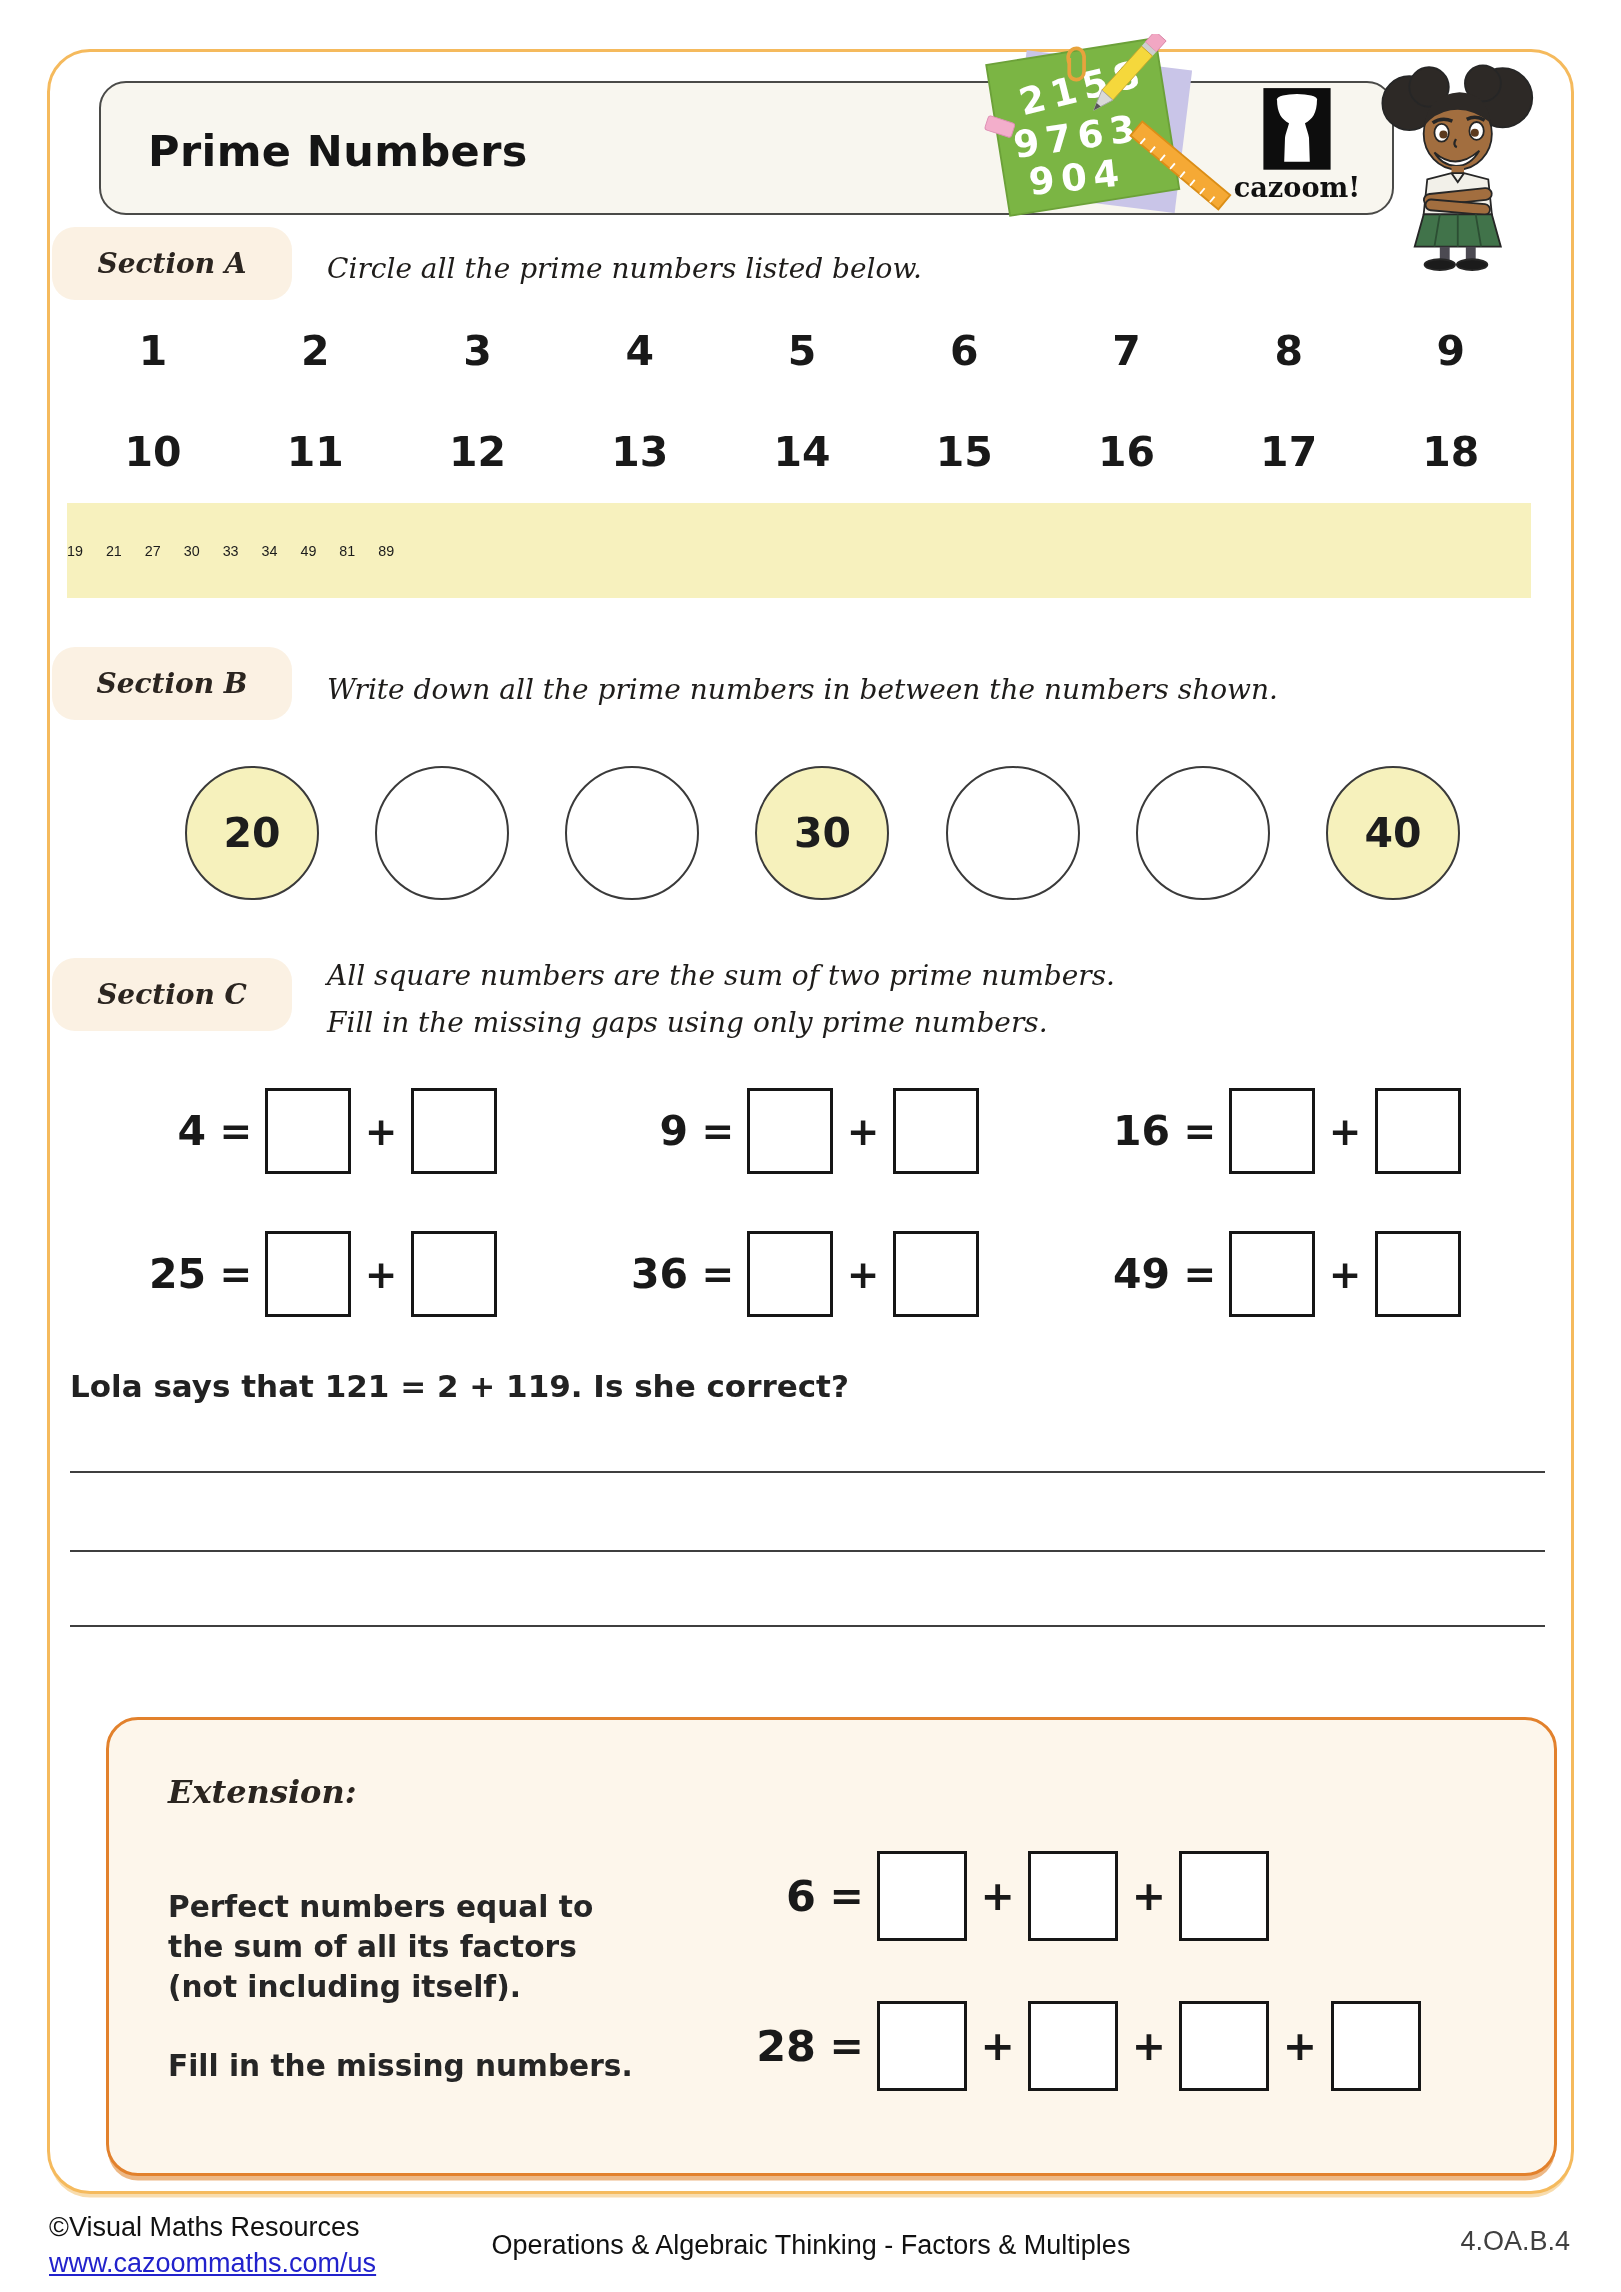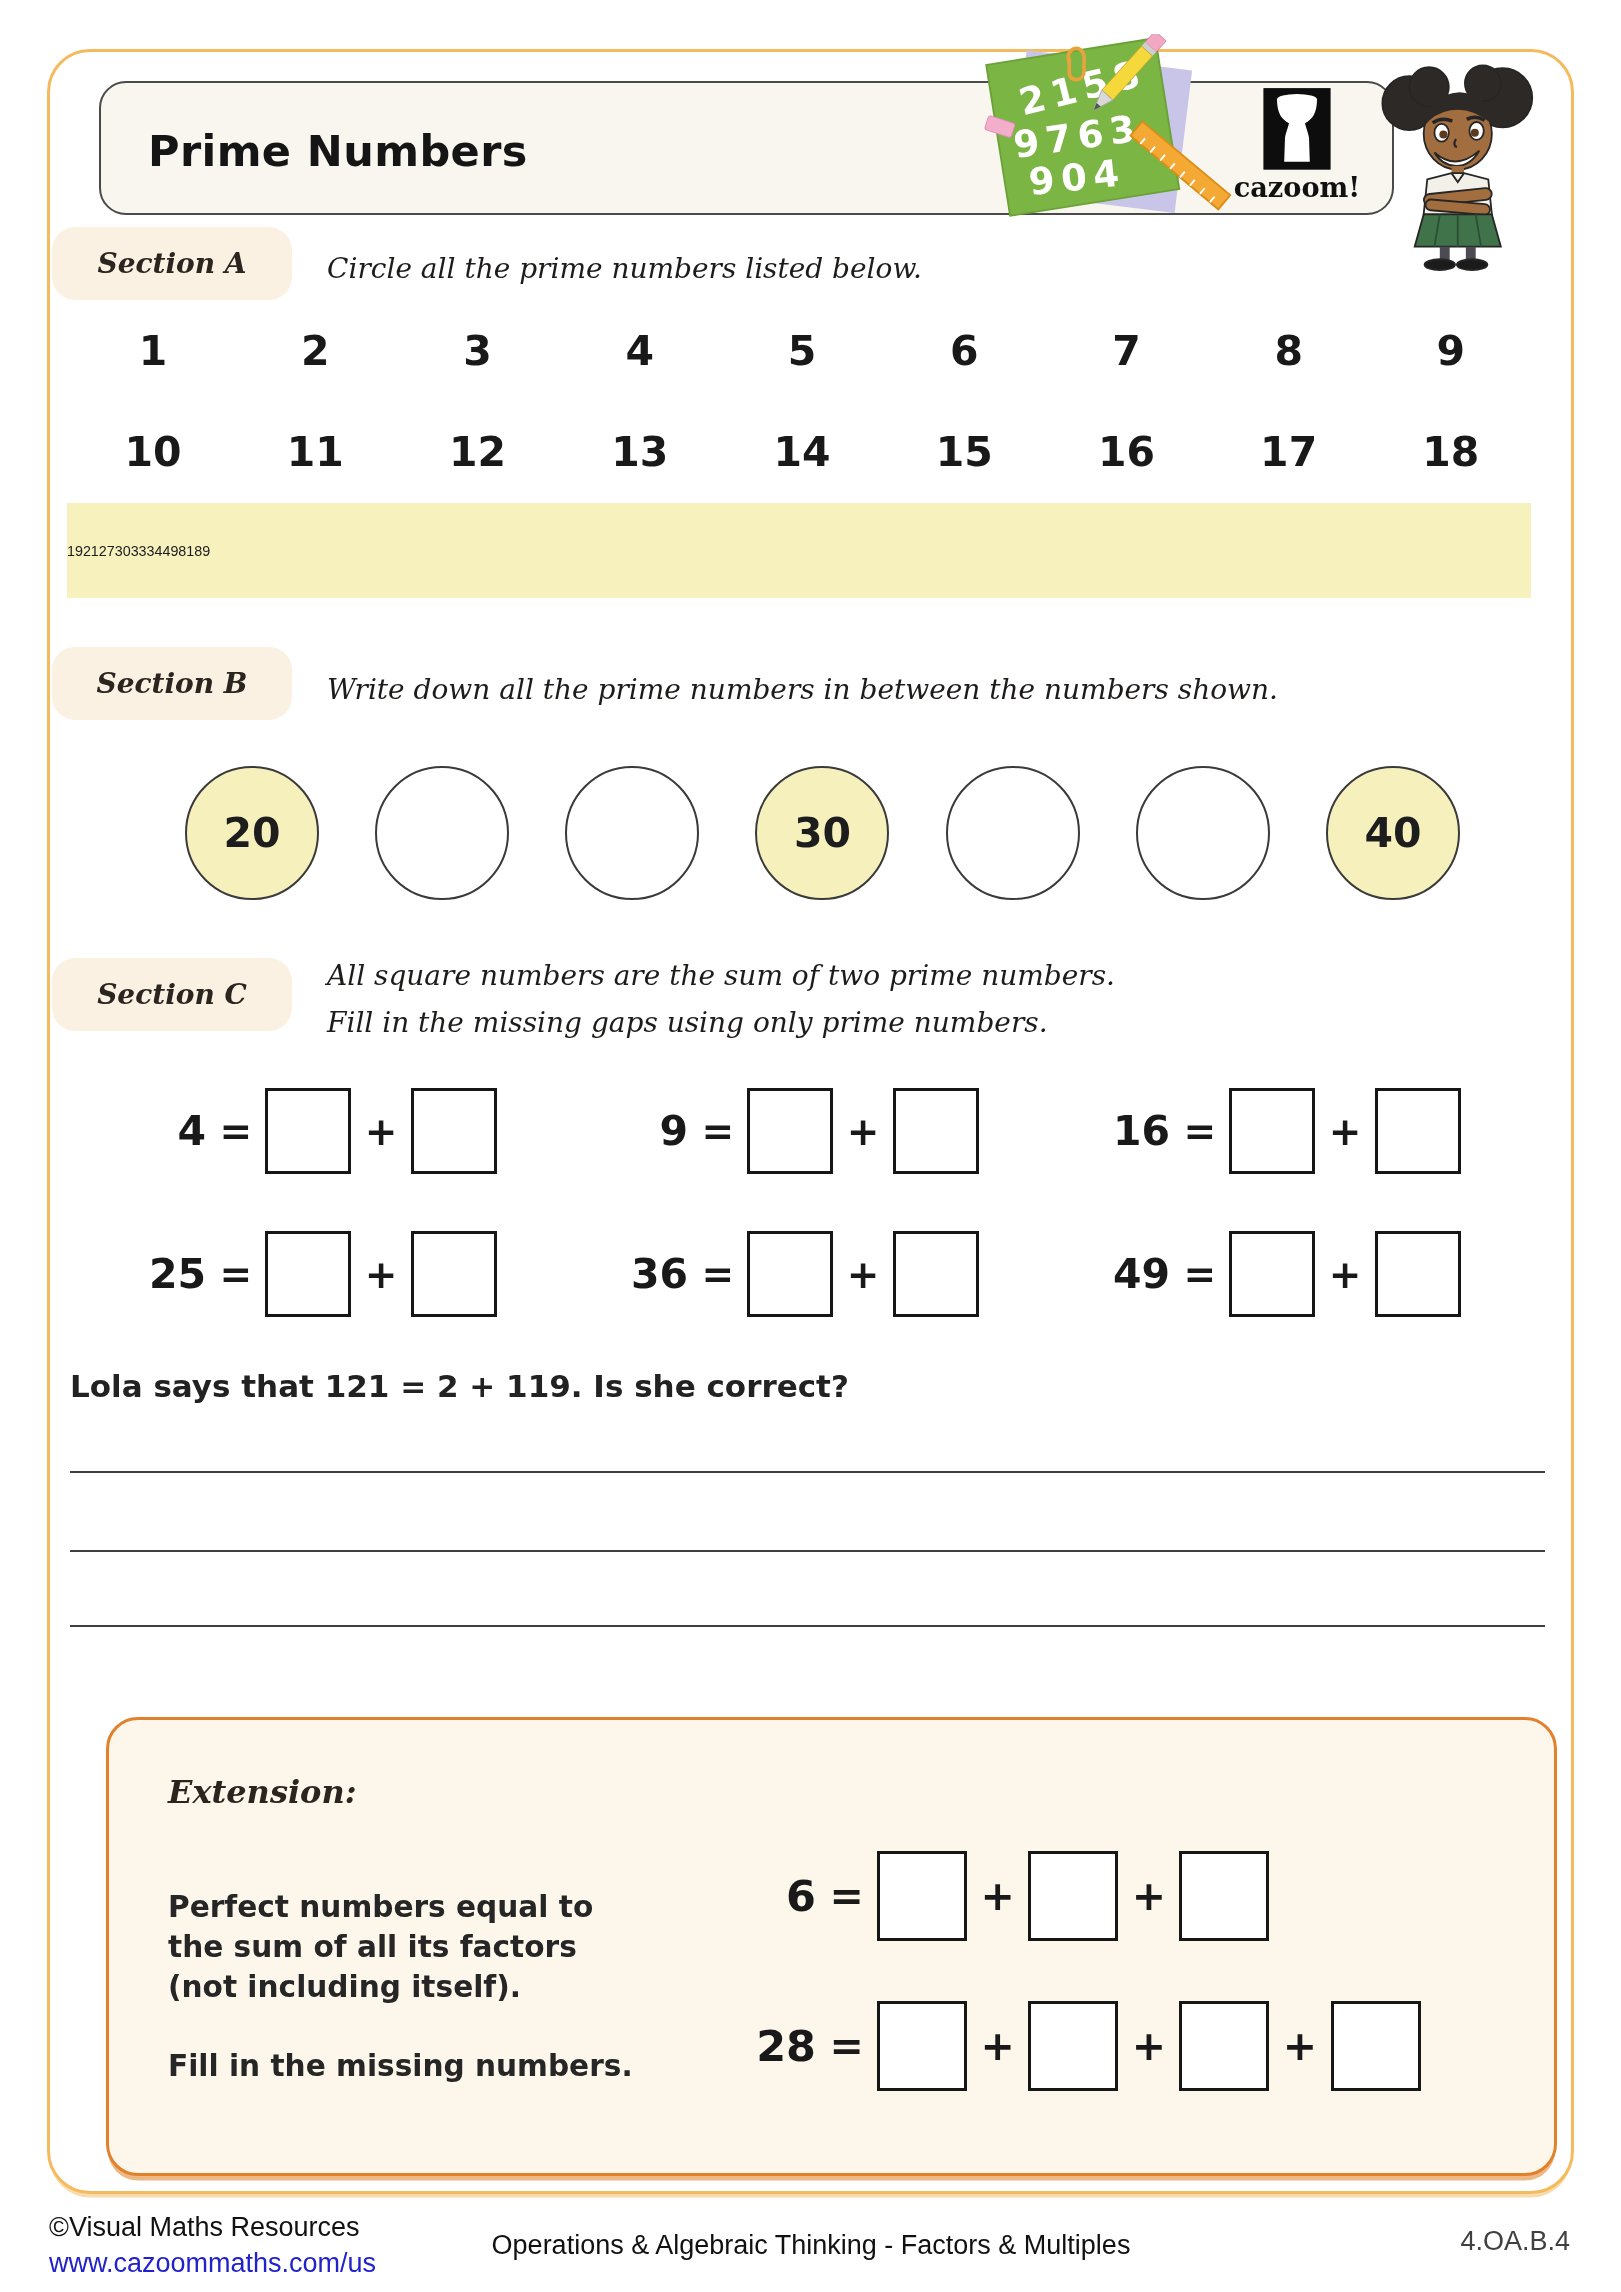--- a/index.html
+++ b/index.html
@@ -27,21 +27,21 @@
     border-radius:23px;display:flex;align-items:center;justify-content:center;}
   .pill span{font:700 italic 28px/1 "DejaVu Serif",serif;color:#2b2520;}
   .instr{font:italic 28px/1.45 "DejaVu Serif",serif;color:#1e1c1a;}
 
   
   .numbers-row{left:72px;width:1460px;display:flex;}
   .numbers-row .cell{flex:1;text-align:center;
     font:700 41px/1 "DejaVu Sans","Liberation Sans",sans-serif;color:#191919;}
   .highlight-strip{left:67px;top:503px;width:1464px;height:95px;
     background:var(--highlight-yellow,#F7F1BE);display:flex;align-items:center;}
-  .highlight-strip .inner{width:100%;display:flex;}
+  .highlight-strip .inner{width:100%;display:flex;gap:23px;}
 
   
   .circles-row{left:185px;top:766px;width:1275px;display:flex;justify-content:space-between;align-items:center;}
   .circle{width:134px;height:134px;border:2.7px solid #3a3a3a;border-radius:50%;
     background:#fff;display:flex;align-items:center;justify-content:center;
     font:700 41px/1 "DejaVu Sans","Liberation Sans",sans-serif;color:#1d1d1d;box-sizing:border-box;}
   .circle.filled{background:var(--circle-yellow,#F6F1BC);}
 
   
   .equation-row{display:flex;}
@@ -59,21 +59,21 @@
     border:3.6px solid var(--extension-border,#E2812C);border-radius:32px;
     box-shadow:0 6.3px 0 -1.8px #EDB885;box-sizing:border-box;margin-top:24px;}
   .ext-label{font:700 italic 32px/1 "DejaVu Serif",serif;color:#2b2520;}
   .ext-text{font:700 29.6px/40px "DejaVu Sans","Liberation Sans",sans-serif;color:#262626;}
   .ext-equation .eq-num{width:134px;font-size:43px;}
   .ext-equation .answer-box{width:90px;height:90px;}
   .ext-equation .eq-op{font-size:41px;}
 
   
   .footer-left{left:49px;top:2209px;font:27px/36px "Liberation Sans",sans-serif;color:#111;}
-  .footer-link{color:var(--link-blue,#2222CC);cursor:pointer;}
+  .footer-link{color:var(--link-blue,#2222CC);text-decoration:underline;cursor:pointer;}
   .footer-center{left:0;right:0;top:2232px;text-align:center;
     font:27px/1 "Liberation Sans",sans-serif;color:#111;}
   .footer-right{right:52px;top:2228px;font:27px/1 "Liberation Sans",sans-serif;color:#404040;}
 </style>
 </head>
 <body>
 
 <div class="abs page-border"></div>
 
 <div class="abs title-box">

